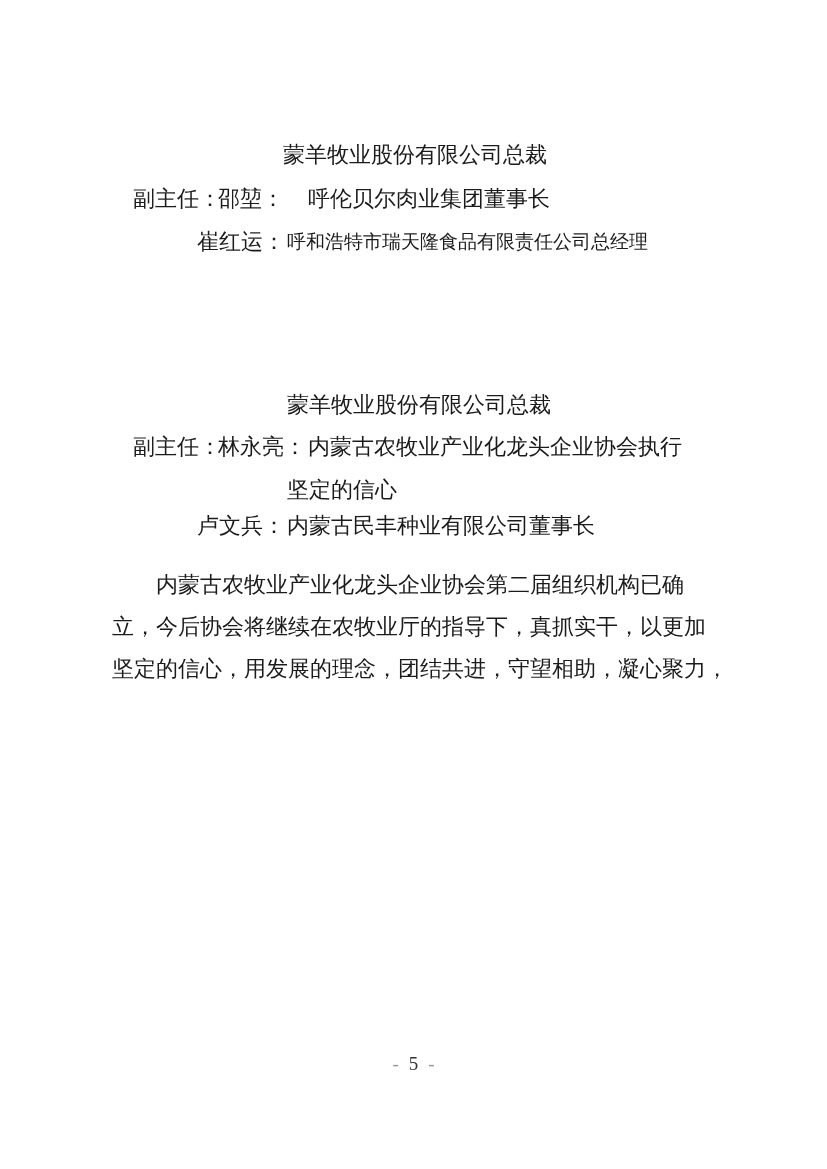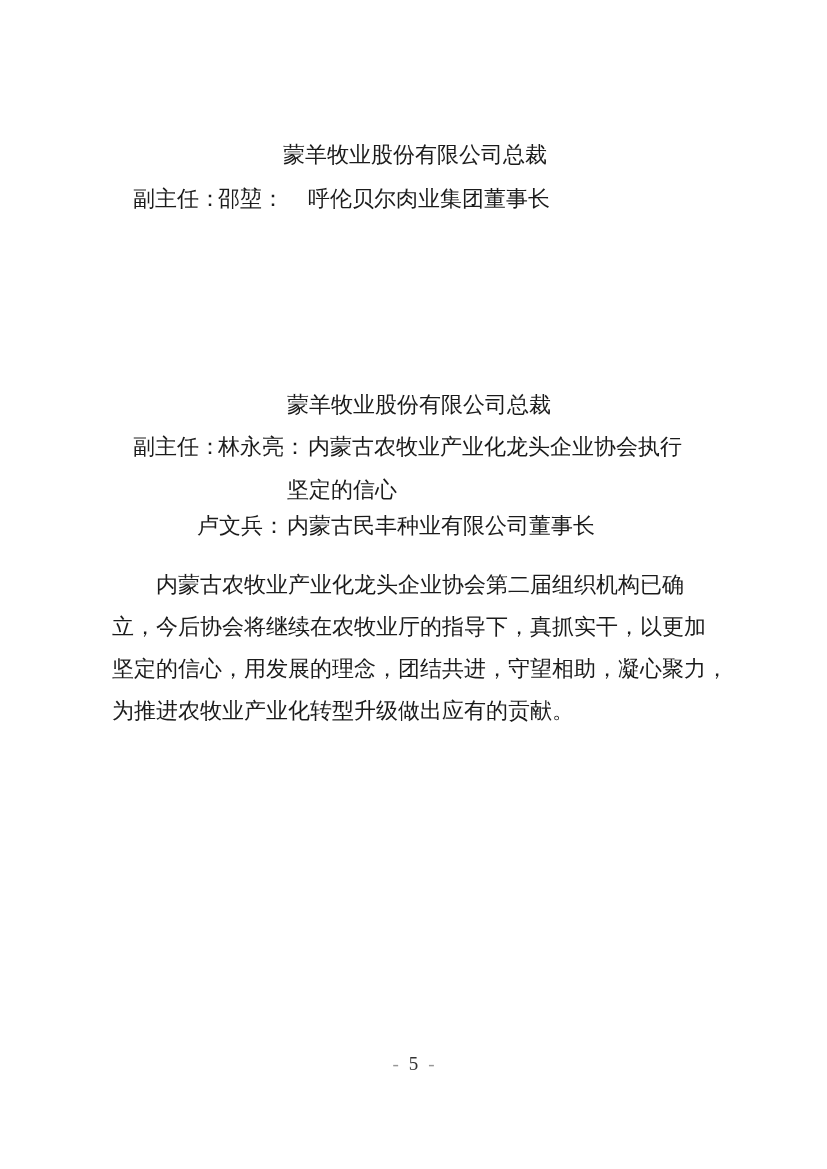--- a/index.html
+++ b/index.html
@@ -68,36 +68,38 @@
 <body>
 
 <div class="page">
 
   <div class="line" style="top:140px; left:283px;">蒙羊牧业股份有限公司总裁</div>
 
   <div class="line" style="top:184px; left:112px;">
     <span class="role">副主任：</span><span class="name">邵堃：</span><span class="title">呼伦贝尔肉业集团董事长</span>
   </div>
 
+  <div class="line" style="top:227px; left:197px;">
+    <span class="name">崔红运：</span><span class="title small-title">呼和浩特市瑞天隆食品有限责任公司总经理</span>
+  </div>
 
 
 
   <div class="line" style="top:390px; left:287px;">蒙羊牧业股份有限公司总裁</div>
 
   <div class="line" style="top:432px; left:112px;">
     <span class="role">副主任：</span><span class="name">林永亮：</span><span class="title">内蒙古农牧业产业化龙头企业协会执行</span>
   </div>
   <div class="line" style="top:475px; left:287px;">坚定的信心</div>
 
   <div class="line" style="top:511px; left:197px;">
     <span class="name">卢文兵：</span><span class="title">内蒙古民丰种业有限公司董事长</span>
   </div>
 
   <div class="line" style="top:570px; left:156px;">内蒙古农牧业产业化龙头企业协会第二届组织机构已确</div>
   <div class="line" style="top:612px; left:112px;">立，今后协会将继续在农牧业厅的指导下，真抓实干，以更加</div>
   <div class="line" style="top:654px; left:112px;">坚定的信心，用发展的理念，团结共进，守望相助，凝心聚力，</div>
-  <div class="line" style="top:696px; left:112px;">为推进农牧业产业化转型升级做出应有的贡献。</div>
 
   <div class="footer">
     <span class="dash">-</span><span class="num">5</span><span class="dash">-</span>
   </div>
 
 </div>
 
 </body></html>

